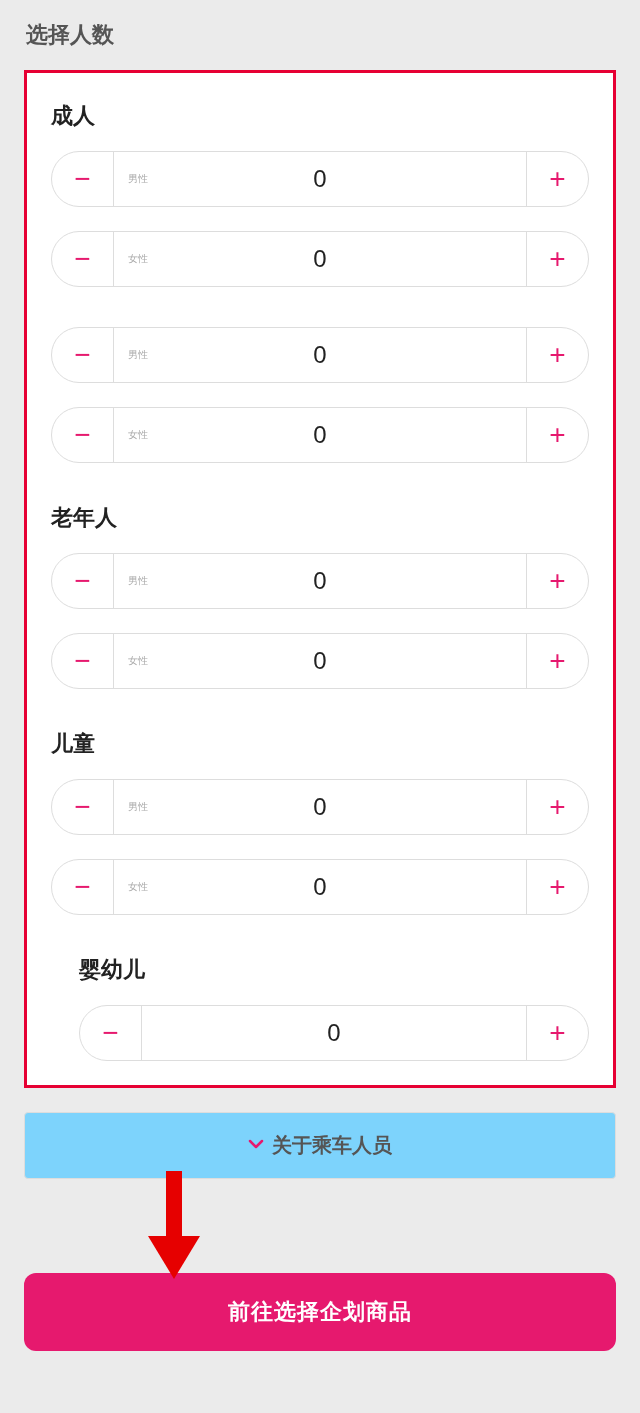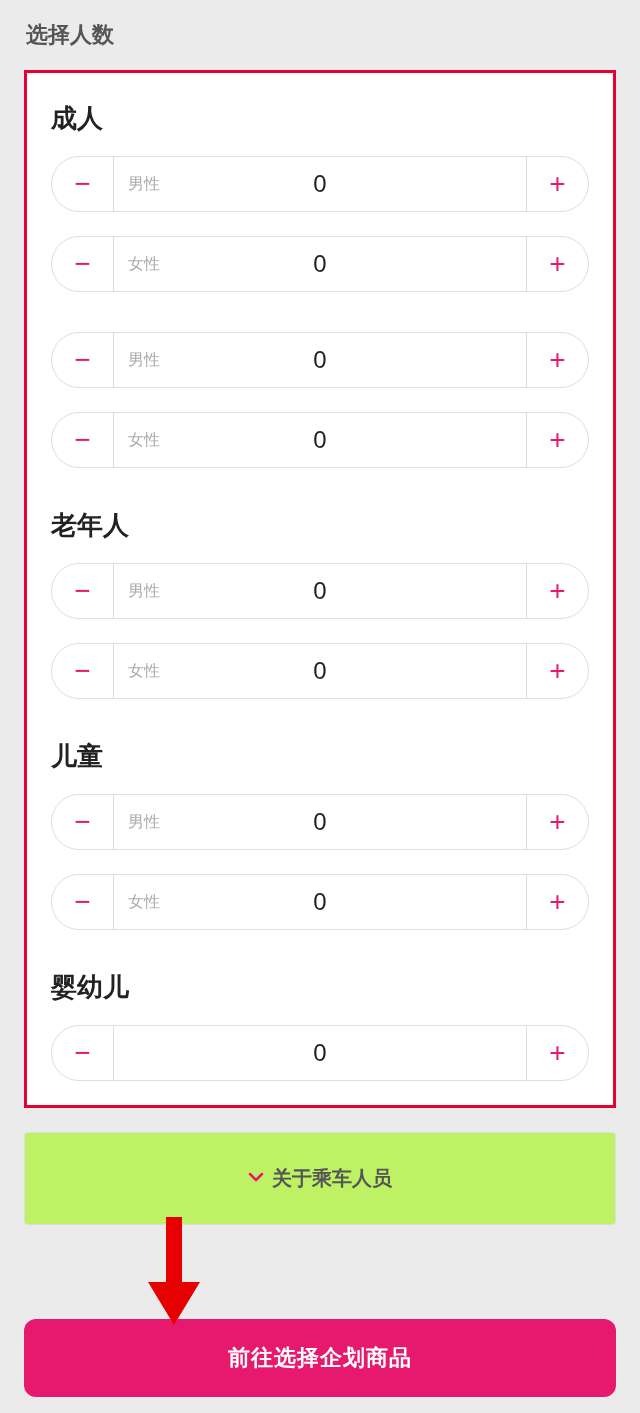--- a/index.html
+++ b/index.html
@@ -27,23 +27,24 @@
       background-color: #fff;
       border: 3px solid #e60033;
       padding: 28px 24px 24px 24px;
       margin-bottom: 24px;
     }
     .category-group {
       margin-bottom: 40px;
     }
     .category-group:last-child {
       margin-bottom: 0;
+      margin-left: 28px;
     }
     .category-title {
-      font-size: 26px;
+      font-size: 22px;
       font-weight: bold;
       color: #222;
       margin-bottom: 20px;
     }
     .stepper {
       display: flex;
       align-items: stretch;
       border: 1px solid #ddd;
       border-radius: 100px;
       height: 56px;
@@ -72,34 +73,34 @@
     }
     .stepper-center {
       flex: 1;
       display: flex;
       align-items: center;
       position: relative;
     }
     .stepper-label {
       position: absolute;
       left: 14px;
-      font-size: 16px;
+      font-size: 10px;
       color: #aaa;
     }
     .stepper-value {
       flex: 1;
       text-align: center;
       font-size: 24px;
       color: #222;
     }
     .info-panel {
-      background-color: #bef264;
+      background-color: #7dd3fc;
       border: 1px solid #ddd;
       border-radius: 4px;
-      padding: 32px;
+      padding: 19px;
       display: flex;
       align-items: center;
       justify-content: center;
       gap: 8px;
       cursor: pointer;
     }
     .info-panel .chevron {
       color: #e6196e;
       font-size: 18px;
       line-height: 1;

